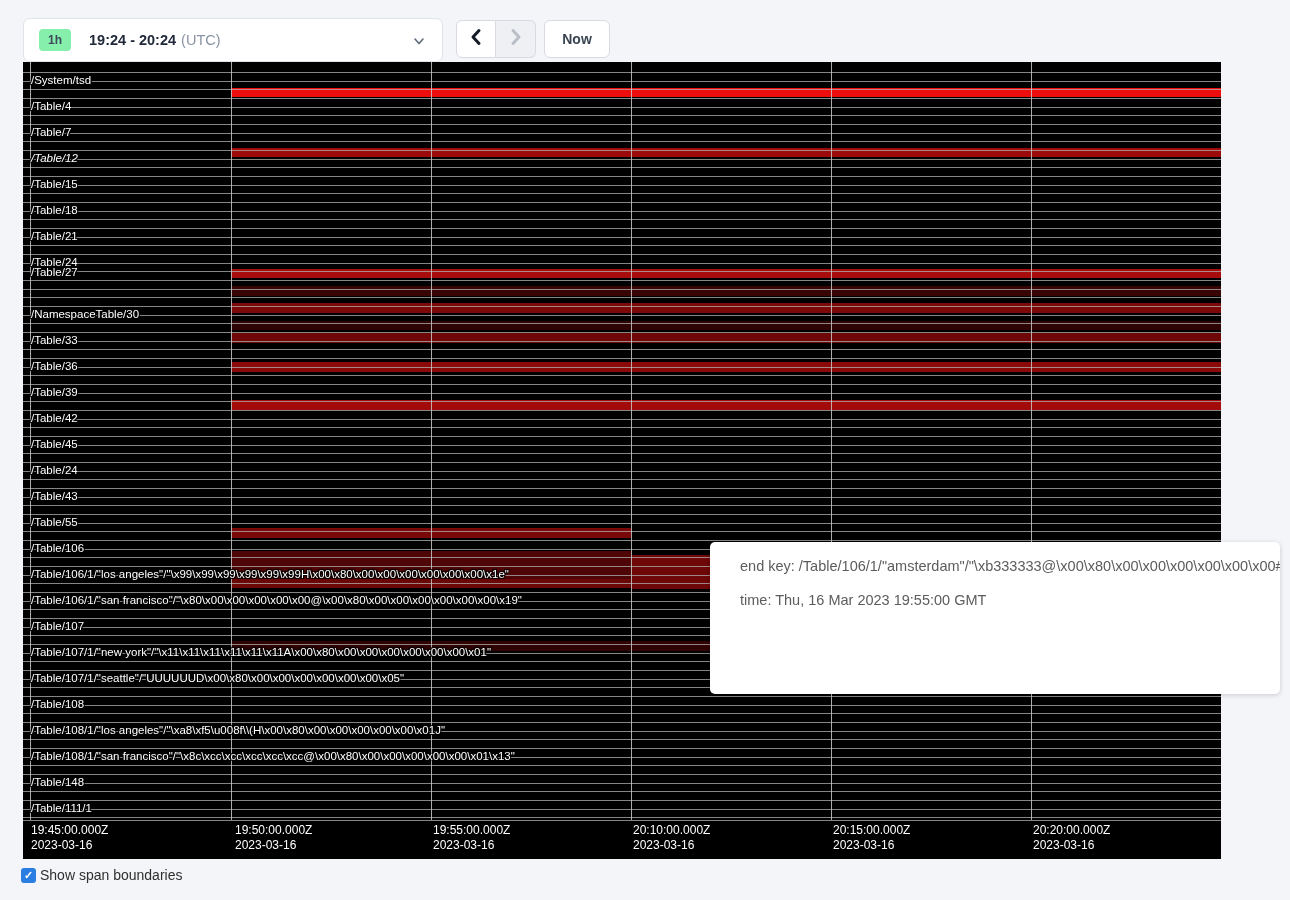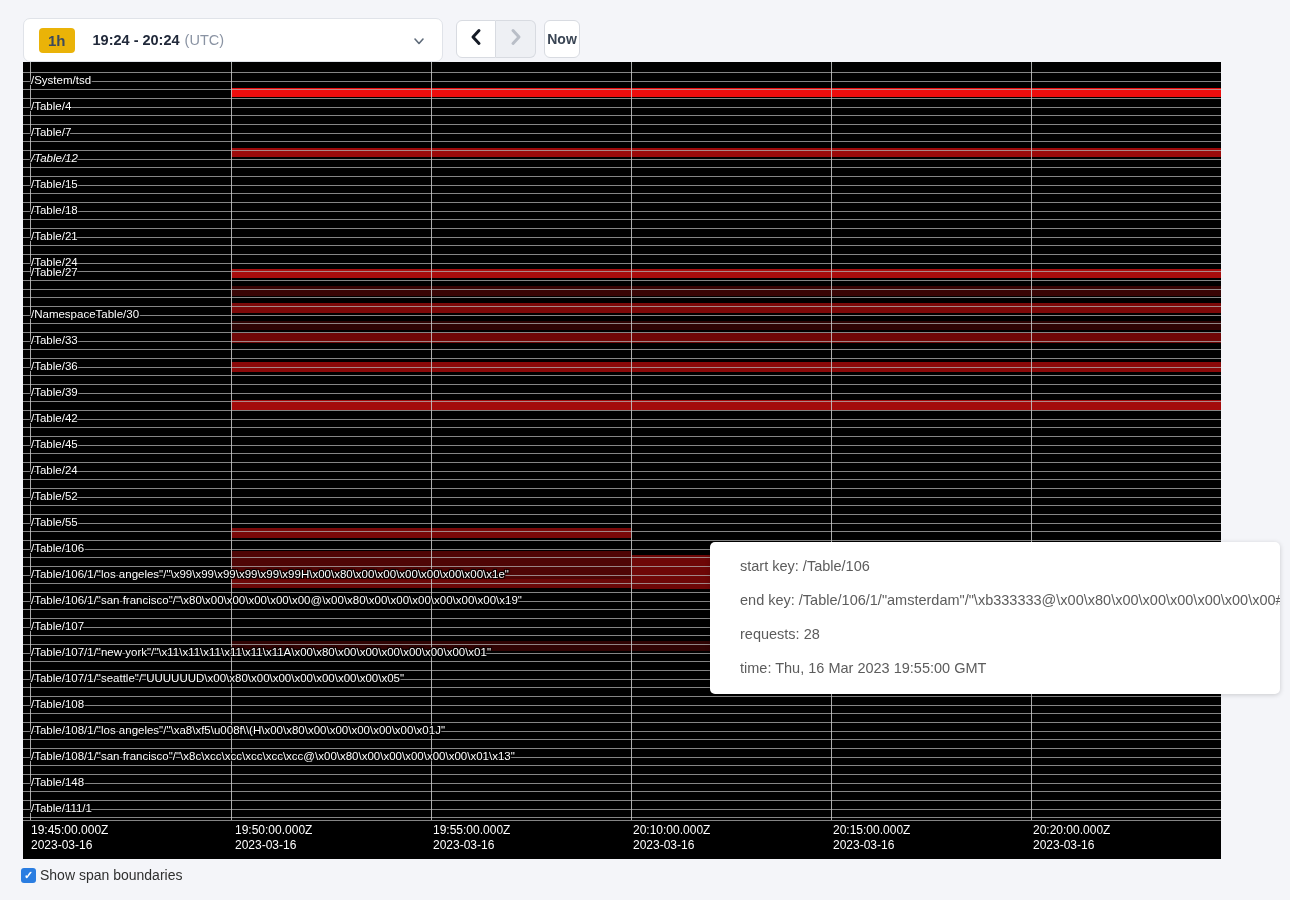--- a/index.html
+++ b/index.html
@@ -12,36 +12,36 @@
   }
 
   
   .toolbar { position: absolute; left: 0; top: 0; width: 1290px; height: 62px; }
   .range-pill {
     position: absolute; left: 23px; top: 18px; width: 420px; height: 44px;
     background: #ffffff; border: 1px solid #e0e3e9; border-radius: 7px;
     display: flex; align-items: center; cursor: pointer;
   }
   .duration-chip {
-    margin-left: 15px; padding: 4px 9px; background: #eab308; border-radius: 4px;
-    font-size: 15px; font-weight: bold; color: #3d4a5c;
+    margin-left: 15px; padding: 4px 9px; background: #86efac; border-radius: 4px;
+    font-size: 12px; font-weight: bold; color: #3d4a5c;
   }
   .range-text { margin-left: 18px; font-size: 14.5px; font-weight: bold; color: #21293a; }
   .range-zone { margin-left: 5px; font-size: 14.5px; color: #8a93a3; }
   .pill-chevron { position: absolute; right: 16px; top: 15px; }
 
   .nav-group { position: absolute; left: 456px; top: 20px; height: 38px; display: flex; }
   .nav-btn {
     width: 40px; height: 38px; background: #ffffff; border: 1px solid #d8dbe1;
     display: flex; align-items: center; justify-content: center; cursor: pointer;
   }
   .nav-btn.prev { border-radius: 6px 0 0 6px; }
   .nav-btn.next { border-radius: 0 6px 6px 0; border-left: none; background: #eef0f4; cursor: default; }
   .now-btn {
-    position: absolute; left: 544px; top: 20px; width: 36px; height: 38px;
+    position: absolute; left: 544px; top: 20px; width: 66px; height: 38px;
     background: #ffffff; border: 1px solid #d8dbe1; border-radius: 6px;
     font-size: 14px; font-weight: bold; color: #3a4554;
     display: flex; align-items: center; justify-content: center; cursor: pointer;
   }
 
   
   .canvas {
     position: absolute; left: 23px; top: 62px; width: 1198px; height: 797px;
     background: #000000; overflow: hidden;
   }
@@ -226,21 +226,21 @@
     <div class="row-label" style="top: 168px;">/Table/21</div>
     <div class="row-label" style="top: 194px;">/Table/24</div>
     <div class="row-label" style="top: 204px;">/Table/27</div>
     <div class="row-label" style="top: 246px;">/NamespaceTable/30</div>
     <div class="row-label" style="top: 272px;">/Table/33</div>
     <div class="row-label" style="top: 298px;">/Table/36</div>
     <div class="row-label" style="top: 324px;">/Table/39</div>
     <div class="row-label" style="top: 350px;">/Table/42</div>
     <div class="row-label" style="top: 376px;">/Table/45</div>
     <div class="row-label" style="top: 402px;">/Table/24</div>
-    <div class="row-label" style="top: 428px;">/Table/52</div>
+    <div class="row-label" style="top: 428px;">/Table/43</div>
     <div class="row-label" style="top: 454px;">/Table/55</div>
     <div class="row-label" style="top: 480px;">/Table/106</div>
     <div class="row-label" style="top: 506px;">/Table/106/1/"los angeles"/"\x99\x99\x99\x99\x99\x99H\x00\x80\x00\x00\x00\x00\x00\x00\x1e"</div>
     <div class="row-label" style="top: 532px;">/Table/106/1/"san francisco"/"\x80\x00\x00\x00\x00\x00@\x00\x80\x00\x00\x00\x00\x00\x00\x19"</div>
     <div class="row-label" style="top: 558px;">/Table/107</div>
     <div class="row-label" style="top: 584px;">/Table/107/1/"new york"/"\x11\x11\x11\x11\x11\x11A\x00\x80\x00\x00\x00\x00\x00\x00\x01"</div>
     <div class="row-label" style="top: 610px;">/Table/107/1/"seattle"/"UUUUUUD\x00\x80\x00\x00\x00\x00\x00\x00\x05"</div>
     <div class="row-label" style="top: 636px;">/Table/108</div>
     <div class="row-label" style="top: 662px;">/Table/108/1/"los angeles"/"\xa8\xf5\u008f\\(H\x00\x80\x00\x00\x00\x00\x00\x01J"</div>
     <div class="row-label" style="top: 688px;">/Table/108/1/"san francisco"/"\x8c\xcc\xcc\xcc\xcc\xcc@\x00\x80\x00\x00\x00\x00\x00\x01\x13"</div>
@@ -266,23 +266,21 @@
       <div>20:15:00.000Z</div>
       <div>2023-03-16</div>
     </div>
     <div class="time-tick" style="left: 1010px;">
       <div>20:20:00.000Z</div>
       <div>2023-03-16</div>
     </div>
   </div>
 
 <div class="tooltip" id="tooltip">
-    <div class="tooltip-line">start key: /Table/106</div>
     <div class="tooltip-line">end key: /Table/106/1/"amsterdam"/"\xb333333@\x00\x80\x00\x00\x00\x00\x00\x00#"</div>
-    <div class="tooltip-line">requests: 28</div>
     <div class="tooltip-line">time: Thu, 16 Mar 2023 19:55:00 GMT</div>
   </div>
 
 <div class="footer">
   <div class="checkbox" style="background: rgb(42, 125, 225);">
     <span class="tick">✓</span>
   </div>
   <span class="footer-label">Show span boundaries</span>
 </div>
 

